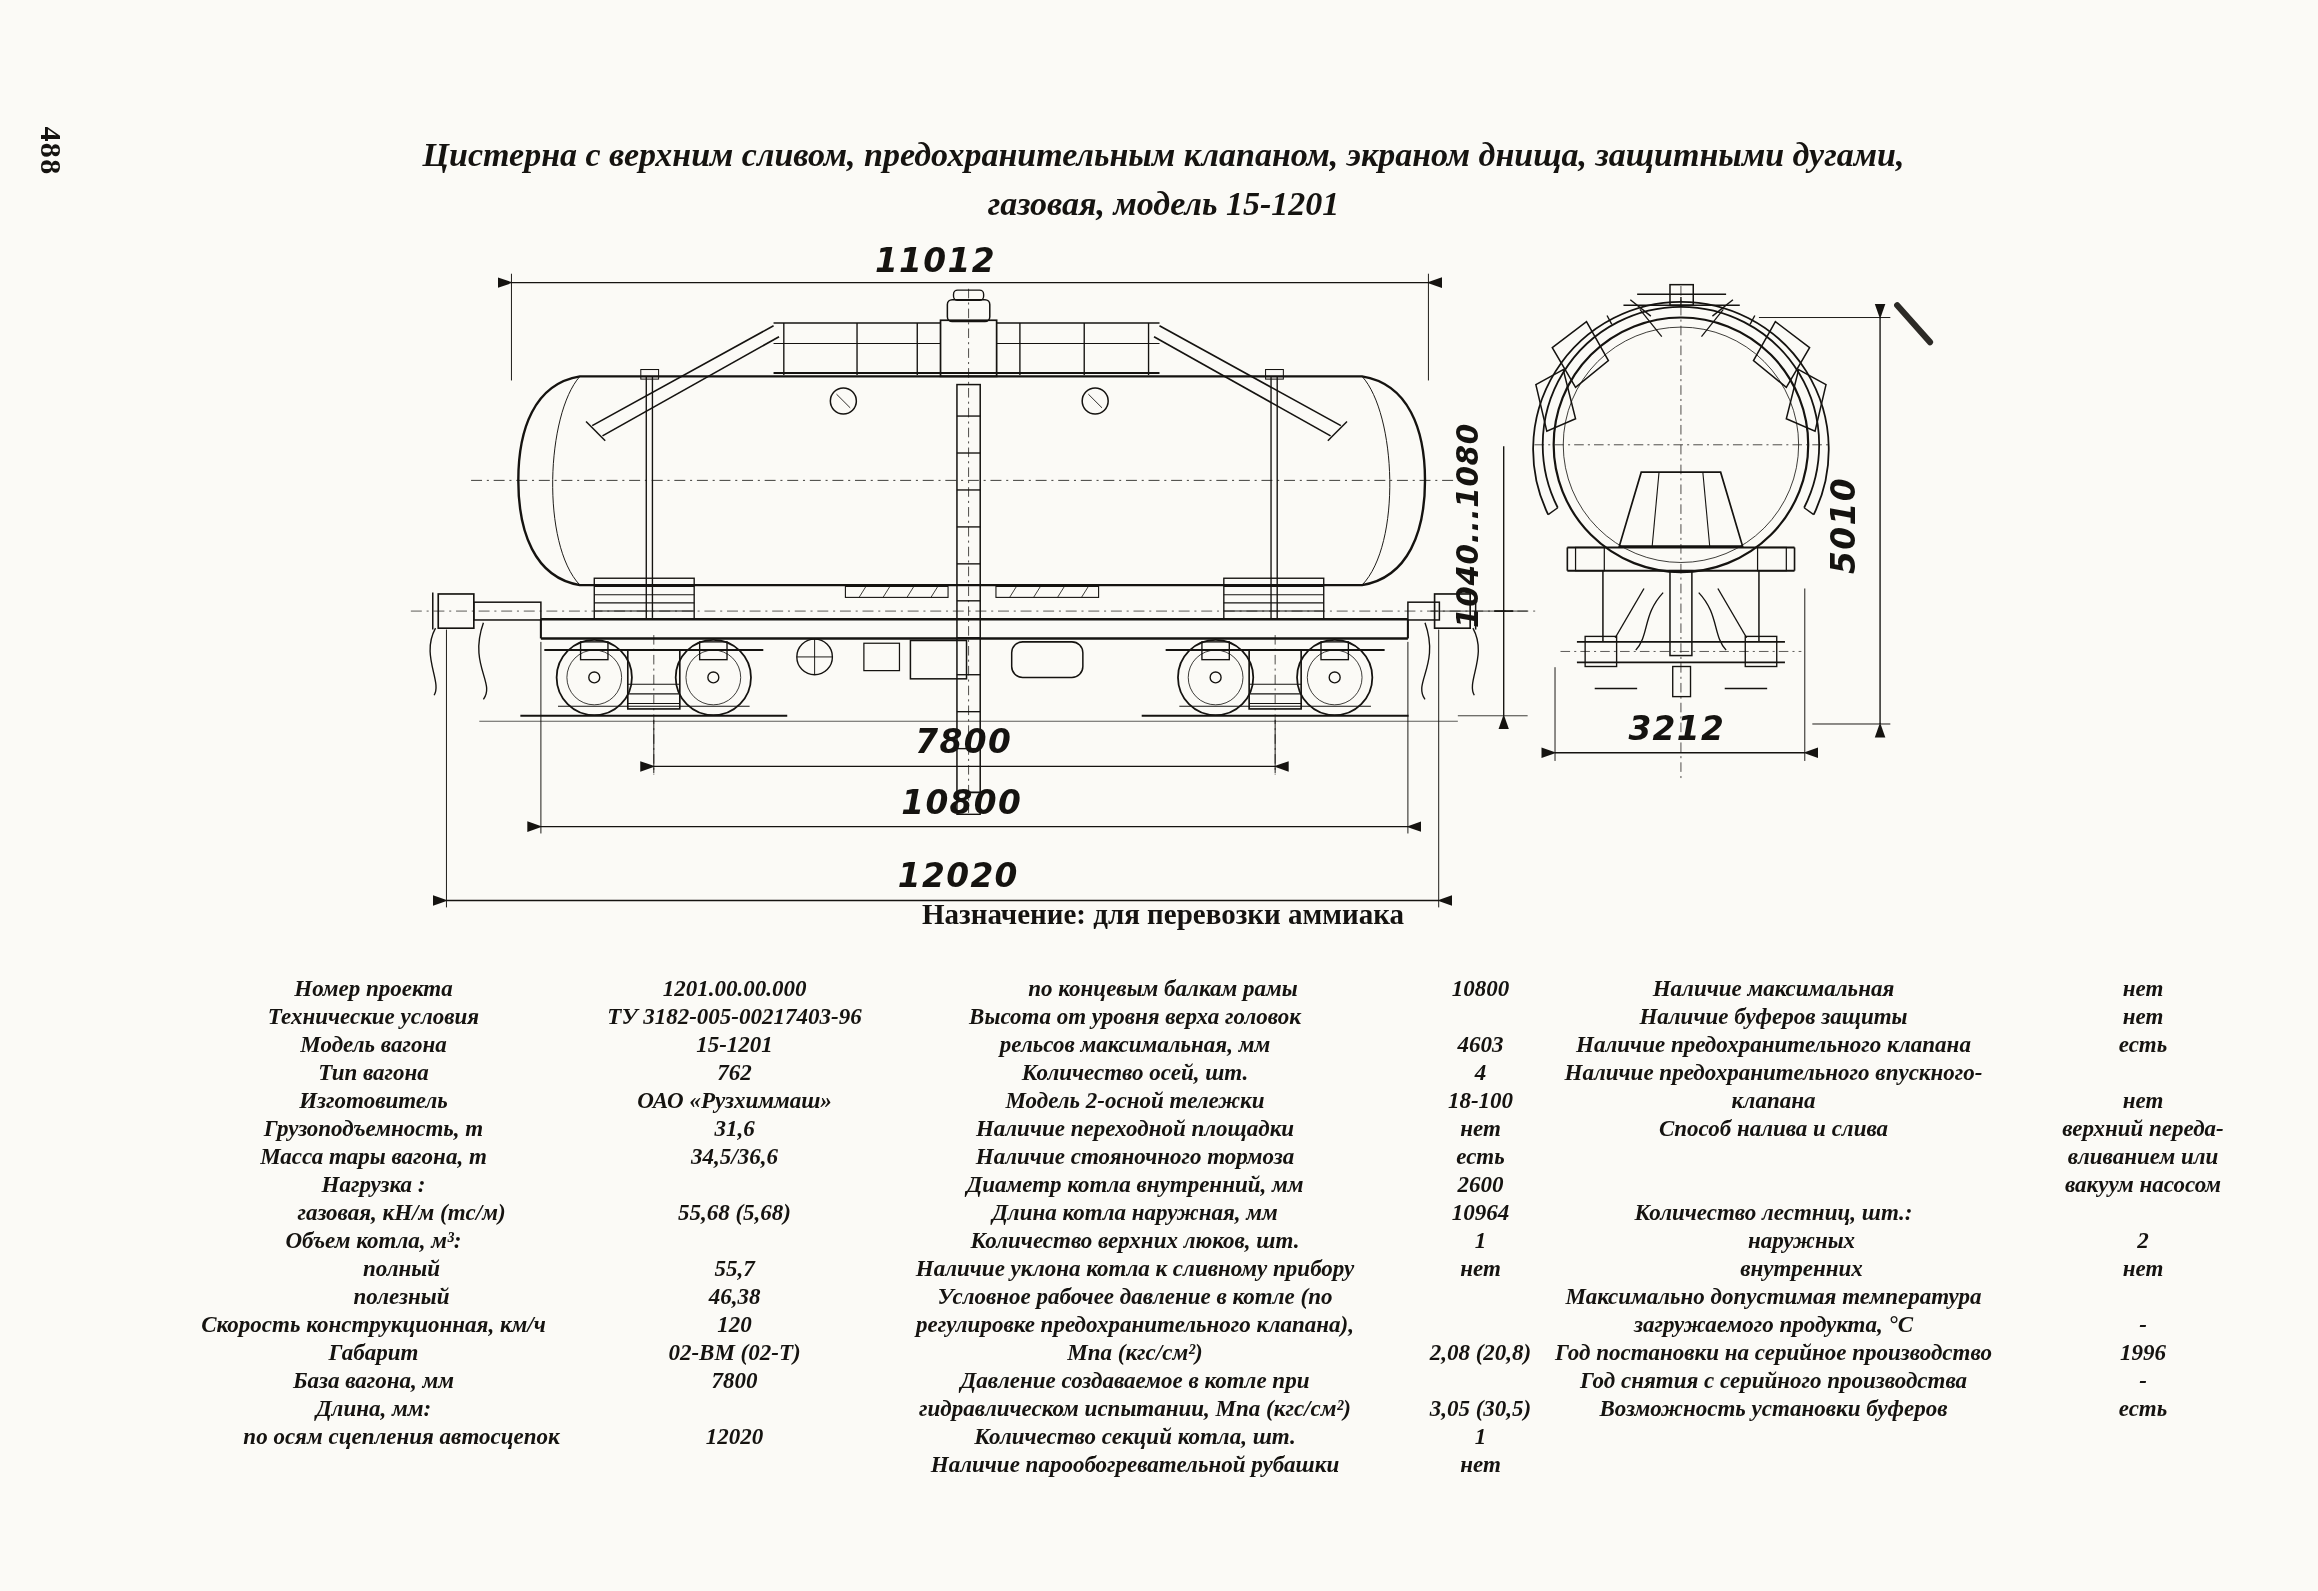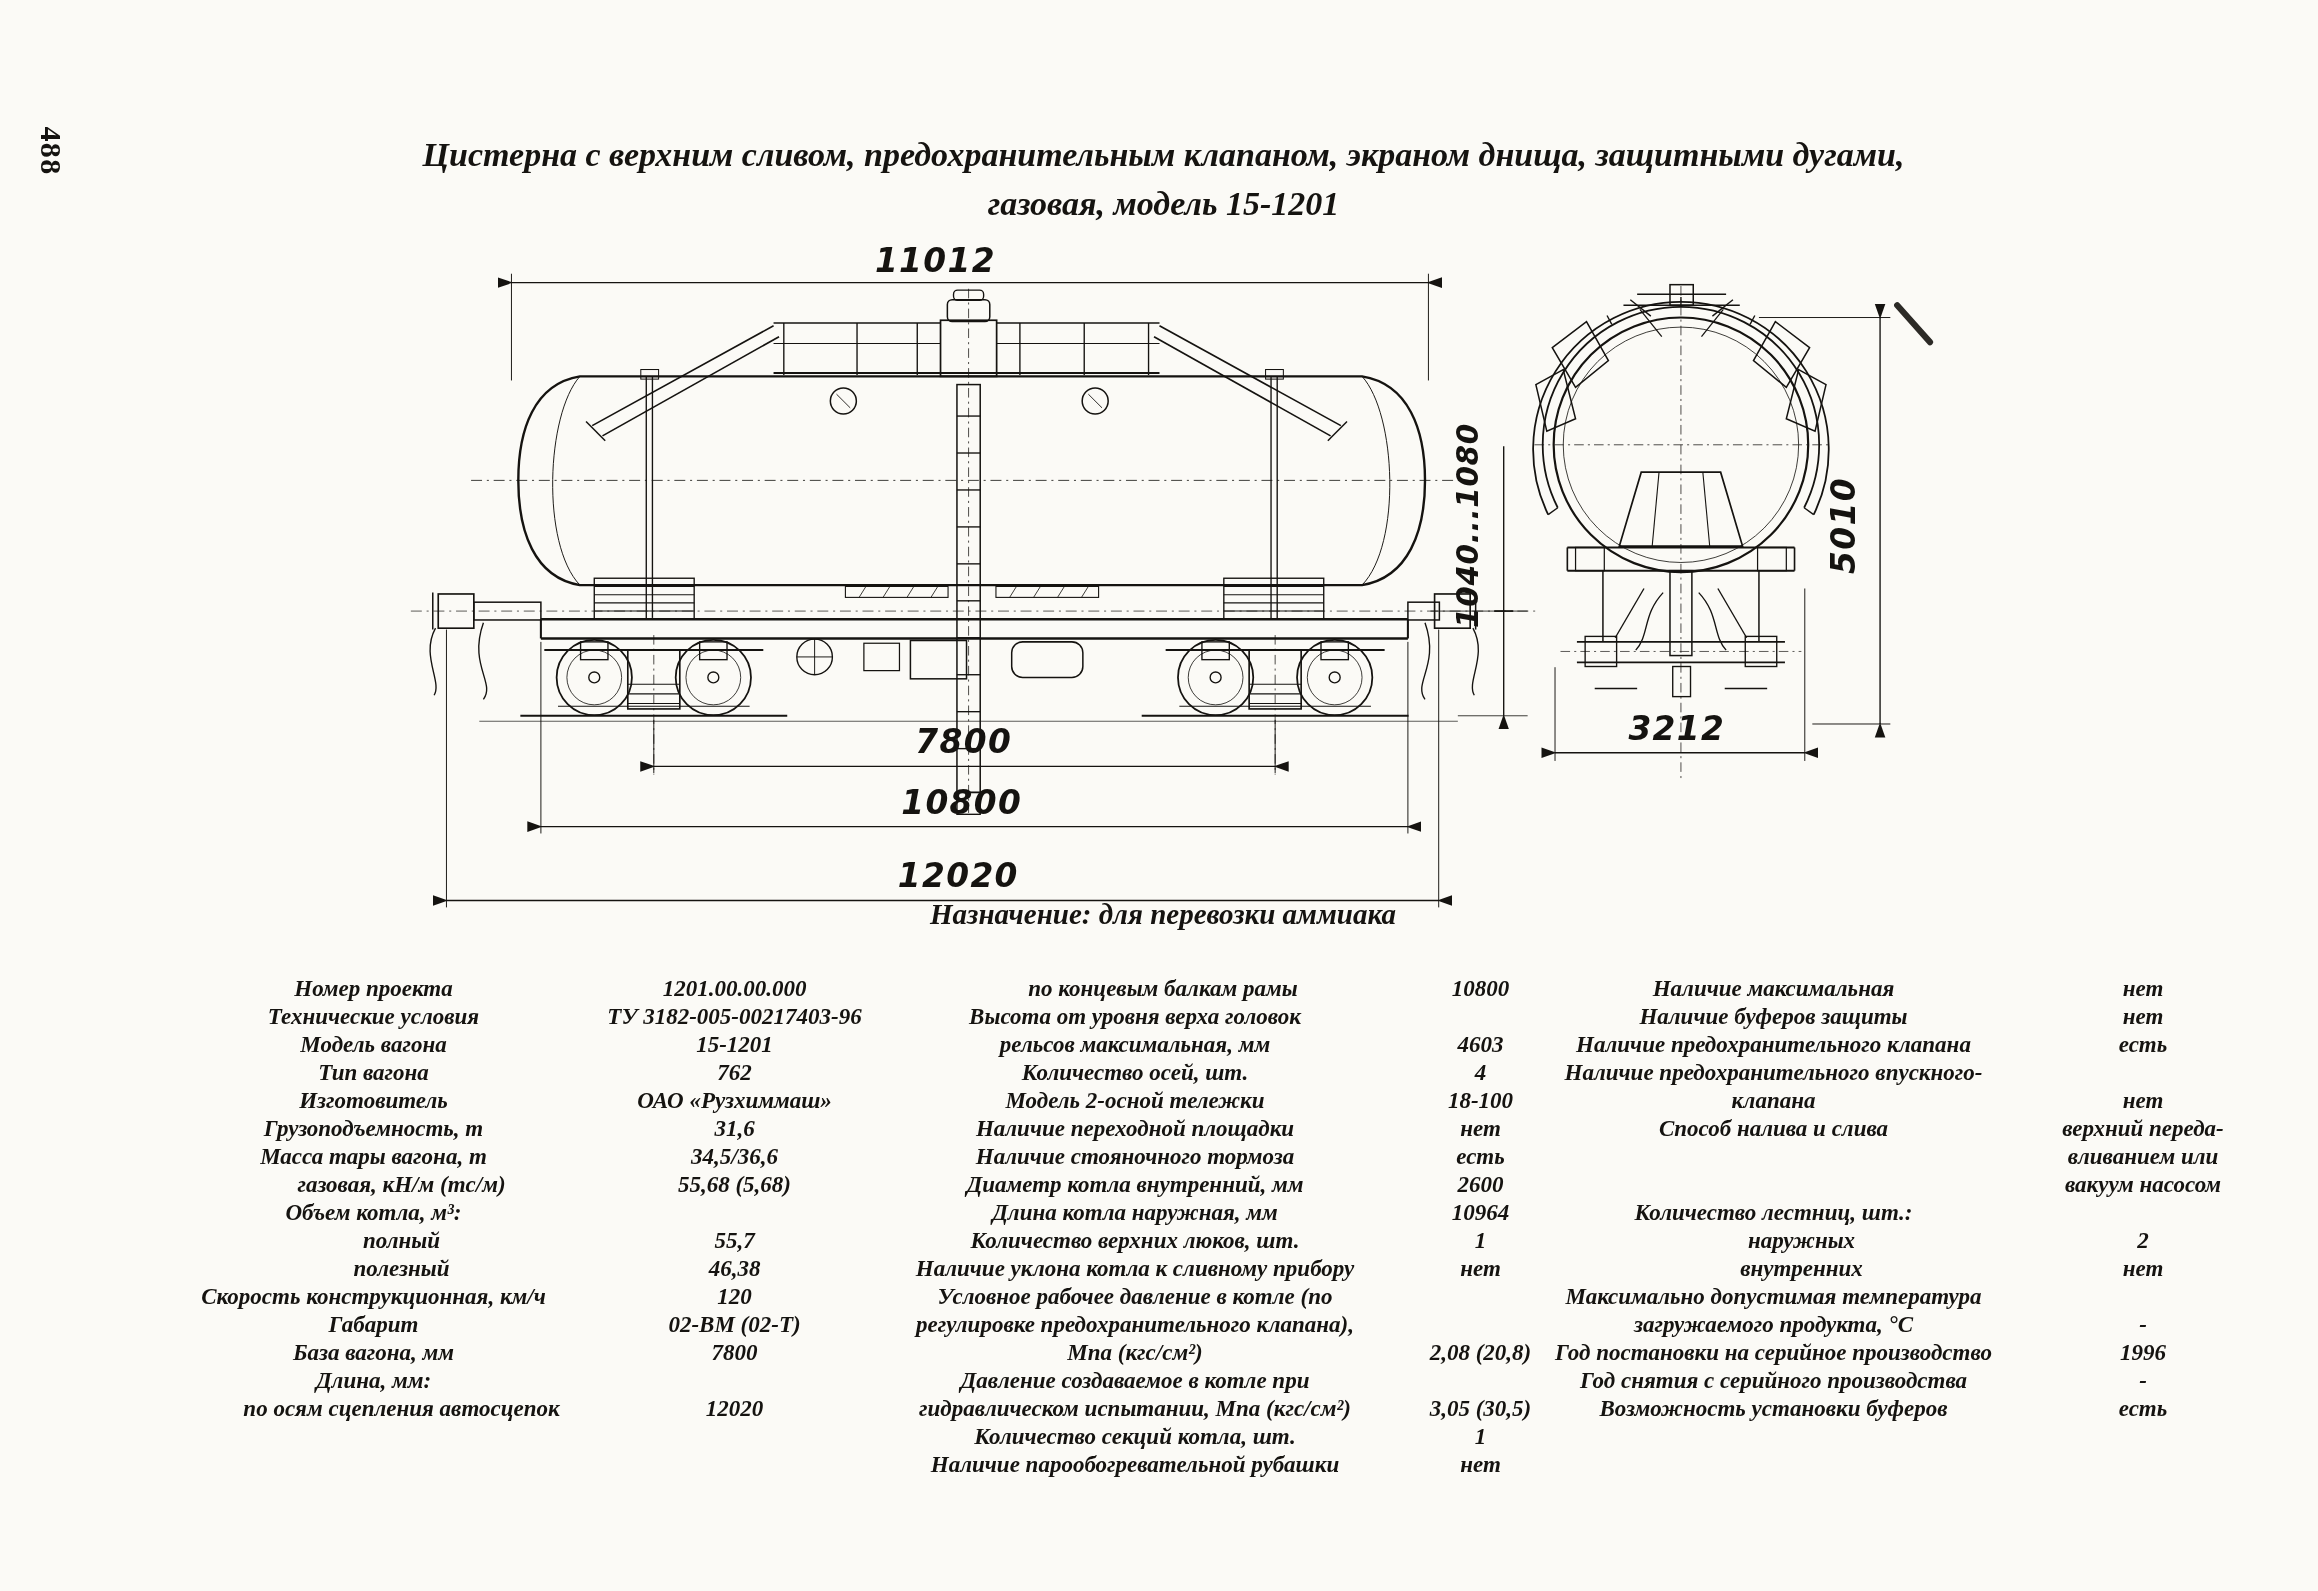--- a/index.html
+++ b/index.html
@@ -3,21 +3,21 @@
 <meta charset="utf-8">
 <style>
   html,body{margin:0;padding:0;background:#e8e6e2;}
   .page{position:relative;width:2319px;height:1591px;background:#fbfaf6;overflow:hidden;
         font-family:"Liberation Serif",serif;color:#151310;}
   .page-number{position:absolute;left:26px;top:134px;font-weight:bold;font-size:30px;
         transform:rotate(90deg);transform-origin:center;letter-spacing:1.4px;}
   .title{position:absolute;left:96px;top:130px;width:2135px;text-align:center;
         font-weight:bold;font-style:italic;font-size:34px;line-height:49px;}
   .purpose{position:absolute;left:821px;top:898px;width:684px;text-align:center;
-        font-weight:bold;font-style:italic;font-size:29px;}
+        font-weight:bold;font-size:29px;}
   .drawing-svg{position:absolute;left:0;top:0;width:2319px;height:1591px;}
   .spec-col{position:absolute;top:975px;text-align:center;}
   .spec-row{display:flex;height:28px;line-height:28px;white-space:nowrap;
         font-weight:bold;font-style:italic;font-size:23px;}
   .spec-label{box-sizing:border-box;}
   .col1 .spec-label{flex:0 0 433px;}
   .col2 .spec-label{flex:0 0 500px;}
   .col3 .spec-label{flex:0 0 491px;}
   .spec-value{flex:1;}
   .dim{font-family:"DejaVu Sans",sans-serif;font-style:italic;font-weight:600;
@@ -323,20 +323,24 @@
       <div class="spec-row">
         <span class="spec-label">Грузоподъемность, т</span>
         <span class="spec-value">31,6</span>
       </div>
 
       <div class="spec-row">
         <span class="spec-label">Масса тары вагона, т</span>
         <span class="spec-value">34,5/36,6</span>
       </div>
 
+      <div class="spec-row">
+        <span class="spec-label">Нагрузка :</span>
+        <span class="spec-value"></span>
+      </div>
 
 
       <div class="spec-row">
         <span class="spec-label" style="padding-left: 56px;">газовая, кН/м (тс/м)</span>
         <span class="spec-value">55,68 (5,68)</span>
       </div>
 
       <div class="spec-row">
         <span class="spec-label">Объем котла, м³:</span>
         <span class="spec-value"></span>

